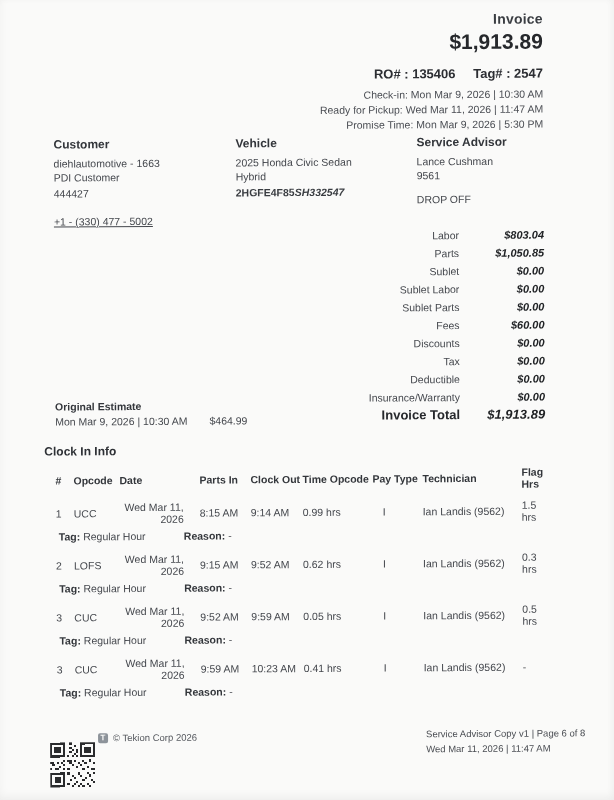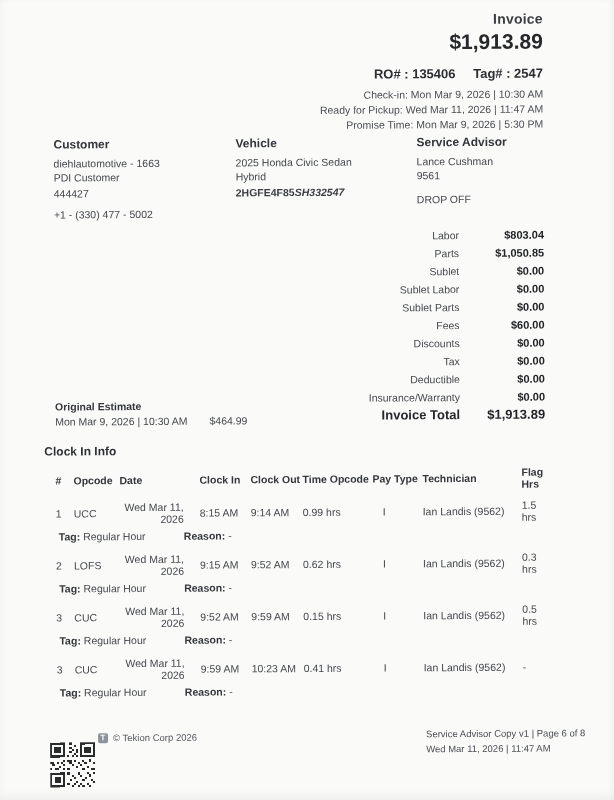--- a/index.html
+++ b/index.html
@@ -34,30 +34,30 @@
   .hdr .ro-line span + span { margin-left: 14px; }
   .hdr .meta { margin-top: 6px; font-size: 10.5px; color: #4a4d53; line-height: 15px; }
 
   
   .info-row {
     position: absolute; top: 136px; left: 55px; right: 60px;
     display: grid; grid-template-columns: 182px 181px 1fr;
   }
   .sec-title { font-size: 12px; font-weight: 700; color: #33363b; margin-bottom: 6px; }
   .body-line { font-size: 10.5px; color: #44474d; line-height: 13.5px; }
-  .gap3 { margin-top: 3px; } .gap5 { margin-top: 7px; }
+  .gap3 { margin-top: 3px; } .gap5 { margin-top: 14px; text-decoration: underline; }
   .vin { font-weight: 700; color: #3a3d42; margin-top: 3px; }
   .vin .it { font-style: italic; }
   .transport { margin-top: 11px; }
 
   
   .totals { position: absolute; top: 230px; right: 69px; width: 270px; }
   .t-row { display: flex; align-items: baseline; margin-bottom: 6px; line-height: 12px; }
   .t-row .t-label { flex: 1; text-align: right; font-size: 10.5px; color: #45484e; }
-  .t-row .t-value { width: 85px; text-align: right; font-size: 11px; font-weight: 700; color: #212326; }
+  .t-row .t-value { width: 85px; text-align: right; font-size: 11px; font-weight: 700; color: #212326; font-style: italic; }
   .t-total { margin-top: 5px; }
   .t-total .t-label { font-size: 13px; font-weight: 700; color: #26282c; }
   .t-total .t-value { font-size: 13px; font-weight: 700; color: #1f2124; }
 
   
   .orig-est { position: absolute; top: 399px; left: 55px; }
   .orig-est .oe-title { font-size: 10.5px; font-weight: 700; color: #33363b; }
   .orig-est .oe-row { display: flex; margin-top: 3px; font-size: 10.5px; color: #44474d; }
   .orig-est .oe-amount { margin-left: 22px; }
 
@@ -188,21 +188,21 @@
       </div>
     </div>
 
     <div class="clock">
       <div class="c-title">Clock In Info</div>
       <div class="ctable">
         <div class="grid-row">
           <span class="ghead">#</span>
           <span class="ghead">Opcode</span>
           <span class="ghead">Date</span>
-          <span class="ghead">Clock In</span>
+          <span class="ghead">Parts In</span>
           <span class="ghead">Clock Out</span>
           <span class="ghead">Time Opcode</span>
           <span class="ghead">Pay Type</span>
           <span class="ghead">Technician</span>
           <span class="ghead">Flag Hrs</span>
         </div>
 
         <div class="grid-row entry-row">
           <span class="gcell">1</span>
           <span class="gcell">UCC</span>
@@ -234,21 +234,21 @@
           <span class="tag-part"><span class="blb">Tag:</span> <span>Regular Hour</span></span>
           <span><span class="blb">Reason:</span> <span>-</span></span>
         </div>
 
         <div class="grid-row entry-row">
           <span class="gcell">3</span>
           <span class="gcell">CUC</span>
           <span class="gcell cell-date"><span>Wed Mar 11, 2026</span></span>
           <span class="gcell">9:52 AM</span>
           <span class="gcell">9:59 AM</span>
-          <span class="gcell">0.15 hrs</span>
+          <span class="gcell">0.05 hrs</span>
           <span class="gcell cell-pay">I</span>
           <span class="gcell">Ian Landis (9562)</span>
           <span class="gcell">0.5 hrs</span>
         </div>
         <div class="tag-row">
           <span class="tag-part"><span class="blb">Tag:</span> <span>Regular Hour</span></span>
           <span><span class="blb">Reason:</span> <span>-</span></span>
         </div>
 
         <div class="grid-row entry-row">

